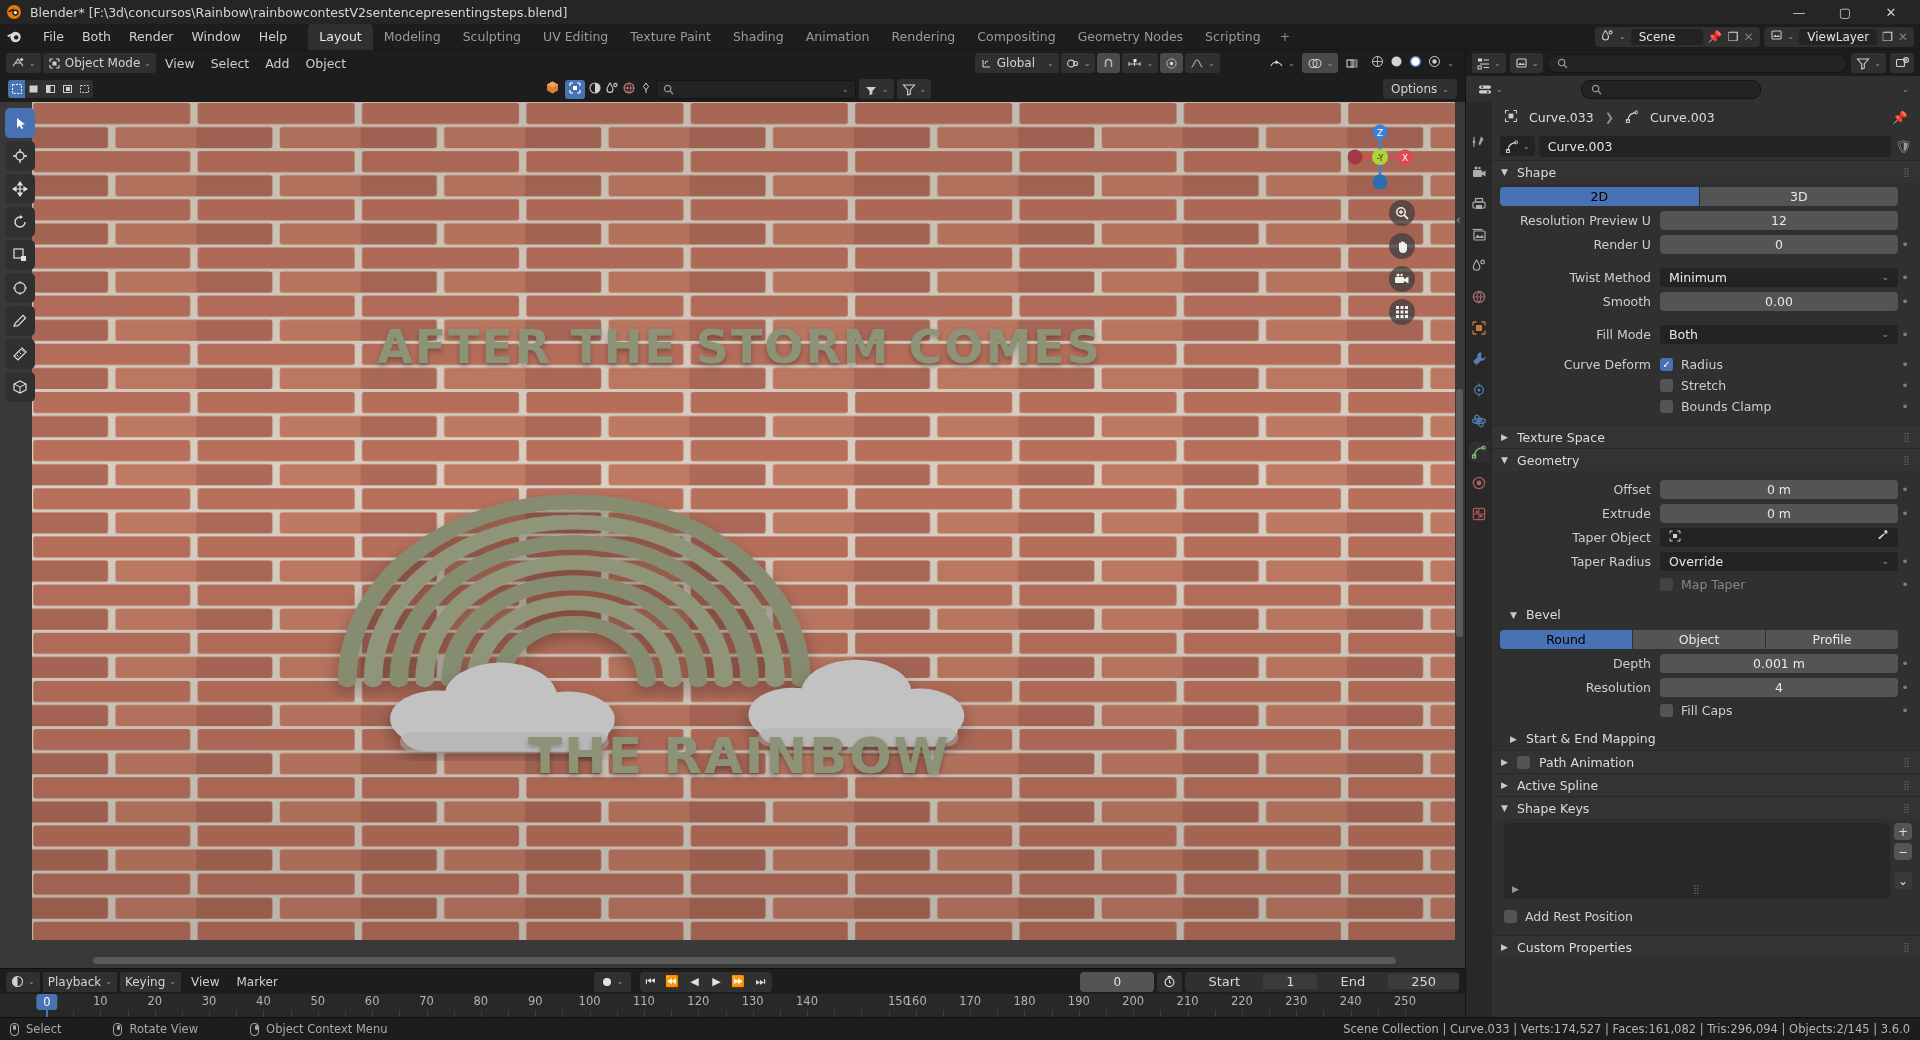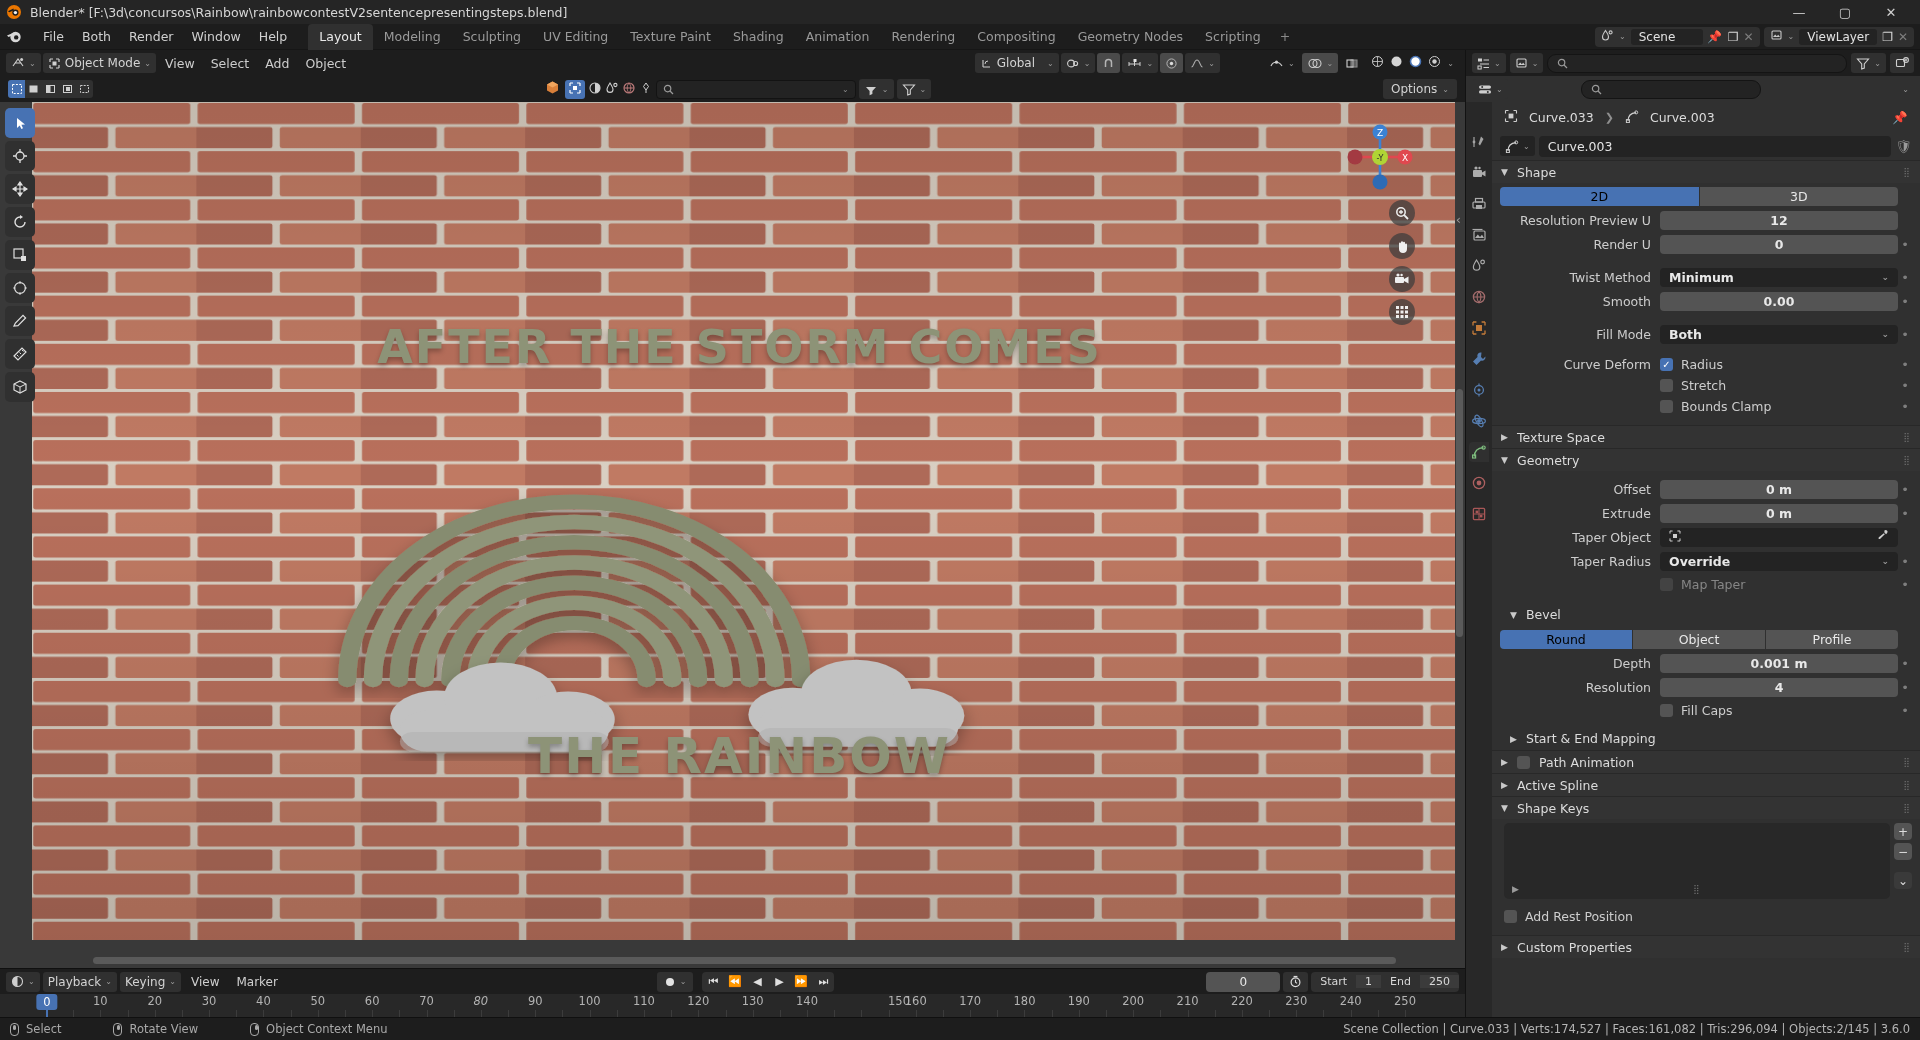--- a/index.html
+++ b/index.html
@@ -117,21 +117,21 @@
   .timeline { flex: 0 0 49px; background: #1d1d1d; display: flex; flex-direction: column; border-top: 1px solid #101010; }
   .tlheader { height: 25px; display: flex; align-items: center; gap: 3px; padding: 0 6px; }
   .tlsmall { font-size: 12px; color: #cfcfcf; padding: 2px 7px; border-radius: 3px; }
   .playgrp { display: flex; background: #303030; border-radius: 4px; overflow: hidden; margin-left: 6px; }
   .playgrp div { width: 22px; height: 20px; display: flex; align-items: center; justify-content: center; color: #e0e0e0; font-size: 11px; }
   .numfield {
     height: 20px; background: #545454; border-radius: 4px; display: flex; align-items: center;
     justify-content: center; font-size: 12px; color: #e9e9e9; padding: 0 8px; min-width: 74px;
   }
   .serange { display: flex; height: 20px; background: #303030; border-radius: 4px; overflow: hidden; align-items: center; }
-  .serange span { font-size: 11px; color: #d8d8d8; padding: 0 9px; }
+  .serange span { font-size: 13px; color: #d8d8d8; padding: 0 23px; }
   .serange .val { background: #3b3b3b; }
   .tlruler { flex: 1 1 auto; position: relative; background: #282828; overflow: hidden; }
   .tlruler .tick { position: absolute; top: 0; font-size: 11.5px; color: #b3b3b3; transform: translateX(-50%); }
   .tlruler .gline { position: absolute; bottom: 0; width: 1px; height: 7px; background: #3c3c3c; }
   .playhead { position: absolute; top: 0; bottom: 0; width: 2px; background: #4772b3; }
   .playhead .lbl {
     position: absolute; top: 0; left: 1px; transform: translateX(-50%);
     background: #4772b3; color: #fff; font-size: 11.5px; border-radius: 3px; padding: 1px 7px; white-space: nowrap;
   }
 
@@ -168,21 +168,21 @@
     height: 23px; display: flex; align-items: center; gap: 7px; padding: 0 9px;
     background: #333333; border-top: 1px solid #282828; font-size: 12.5px; color: #dcdcdc;
   }
   .panel-head.sub { background: transparent; border-top: none; padding-left: 18px; }
   .tri { font-size: 9px; color: #c9c9c9; width: 9px; }
   .grip { margin-left: auto; color: #6a6a6a; font-size: 9px; letter-spacing: 1px; }
 
   .prow { display: flex; align-items: center; height: 22px; margin: 2px 0; padding-right: 8px; }
   .plabel { width: 168px; text-align: right; padding-right: 9px; font-size: 12.5px; color: #cdcdcd; flex: 0 0 168px; }
   .pfield { flex: 1 1 auto; height: 19px; background: #545454; border-radius: 4px; display: flex;
-            align-items: center; justify-content: center; font-size: 12.5px; color: #e8e8e8; min-width: 0; font-weight: bold;}
+            align-items: center; justify-content: center; font-size: 12.5px; color: #e8e8e8; min-width: 0;}
   .pfield.dark { background: #232323; justify-content: flex-start; padding: 0 9px; }
   .pfield.dark .dcaret { margin-left: auto; color: #9d9d9d; font-size: 9px; }
   .pdot { width: 14px; flex: 0 0 14px; text-align: center; color: #7e7e7e; font-size: 13px; line-height: 1; }
   .segbtns { display: flex; flex: 1 1 auto; gap: 1px; }
   .seg { flex: 1 1 0; height: 19px; background: #545454; display: flex; align-items: center;
          justify-content: center; font-size: 12.5px; color: #e8e8e8; }
   .seg:first-child { border-radius: 4px 0 0 4px; }
   .seg:last-child { border-radius: 0 4px 4px 0; }
   .seg.on { background: #4772b3; color: #000000; }
   .cbrow { display: flex; align-items: center; height: 21px; padding-right: 8px; }
@@ -776,21 +776,21 @@
             <div class="gline" style="left: 317.8px;"></div>
             <div class="tick" style="left: 317.8px;">50</div>
             <div class="gline" style="left: 344.98px;"></div>
             <div class="gline" style="left: 372.16px;"></div>
             <div class="tick" style="left: 372.16px;">60</div>
             <div class="gline" style="left: 399.34px;"></div>
             <div class="gline" style="left: 426.52px;"></div>
             <div class="tick" style="left: 426.52px;">70</div>
             <div class="gline" style="left: 453.7px;"></div>
             <div class="gline" style="left: 480.88px;"></div>
-            <div class="tick" style="left: 480.88px; font-style: italic;">80</div>
+            <div class="tick" style="left: 480.88px;">80</div>
             <div class="gline" style="left: 508.06px;"></div>
             <div class="gline" style="left: 535.24px;"></div>
             <div class="tick" style="left: 535.24px;">90</div>
             <div class="gline" style="left: 562.42px;"></div>
             <div class="gline" style="left: 589.6px;"></div>
             <div class="tick" style="left: 589.6px;">100</div>
             <div class="gline" style="left: 616.78px;"></div>
             <div class="gline" style="left: 643.96px;"></div>
             <div class="tick" style="left: 643.96px;">110</div>
             <div class="gline" style="left: 671.14px;"></div>

